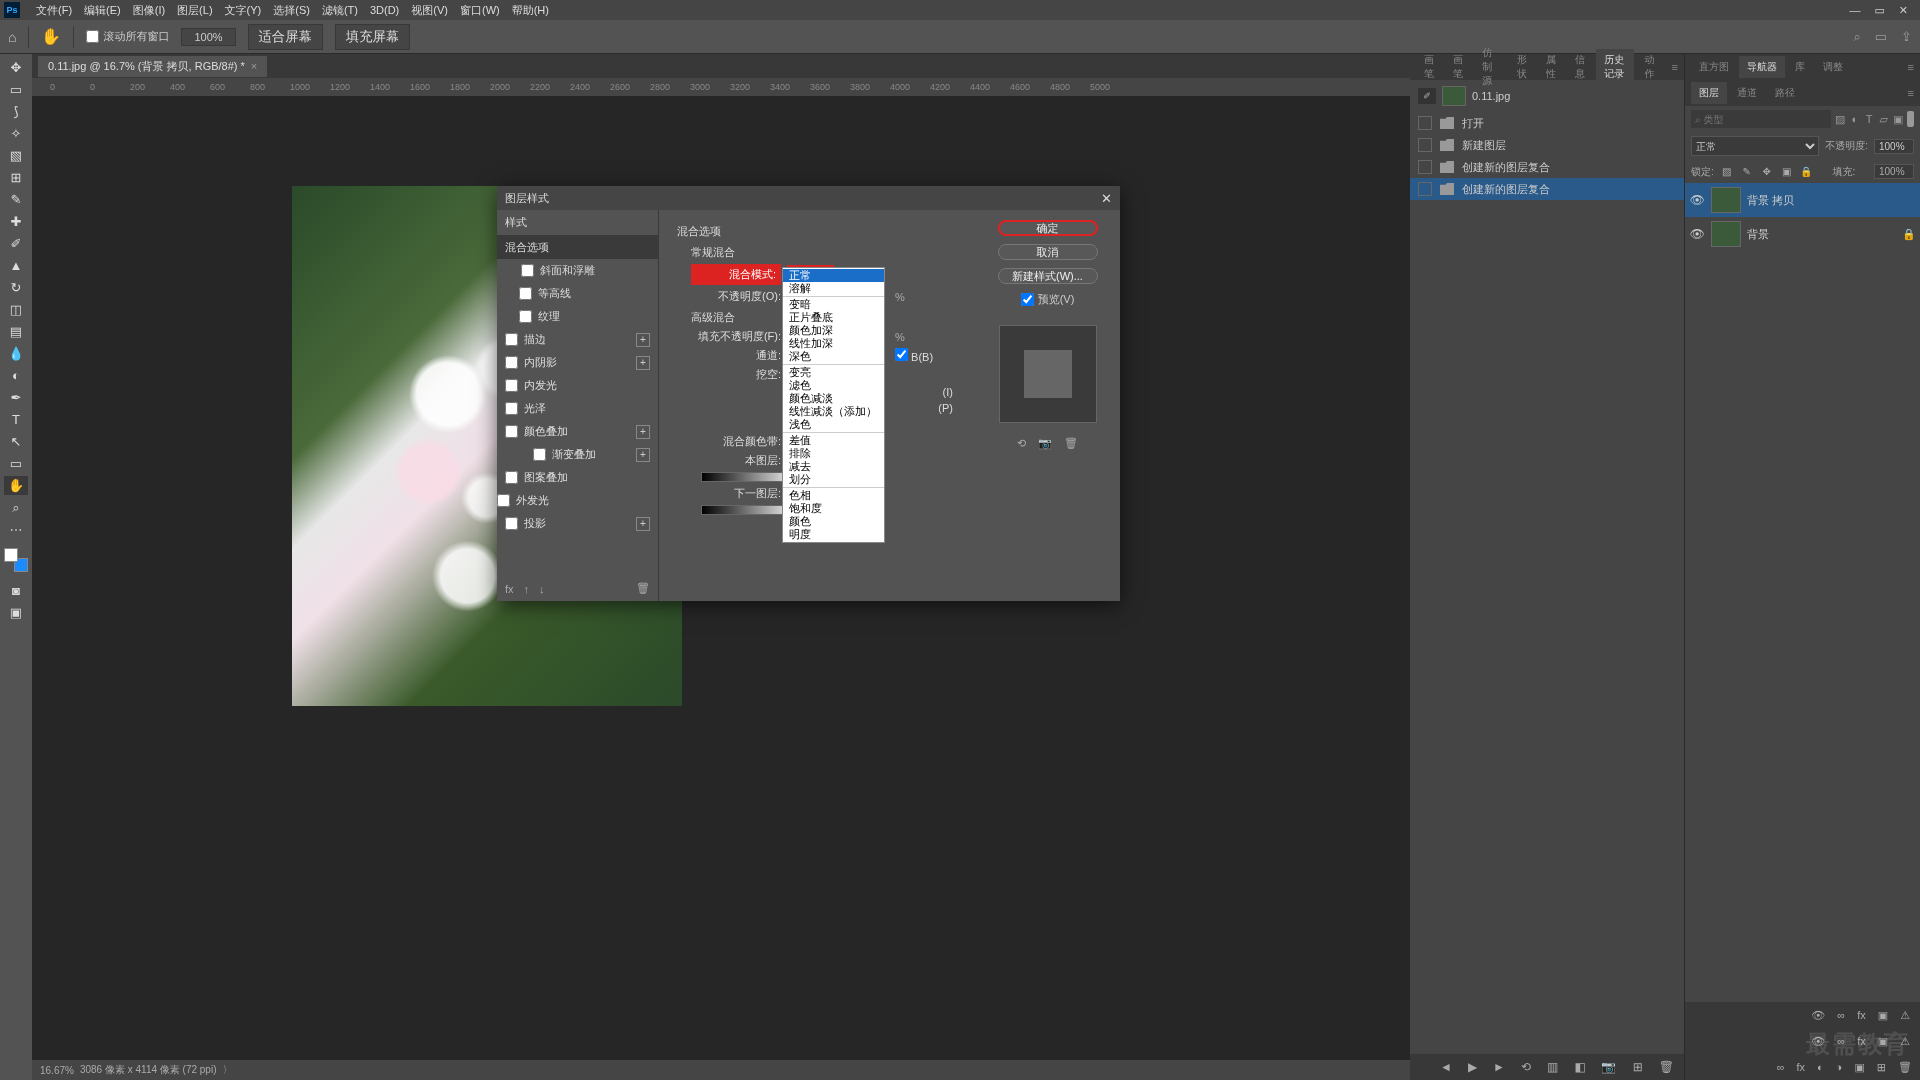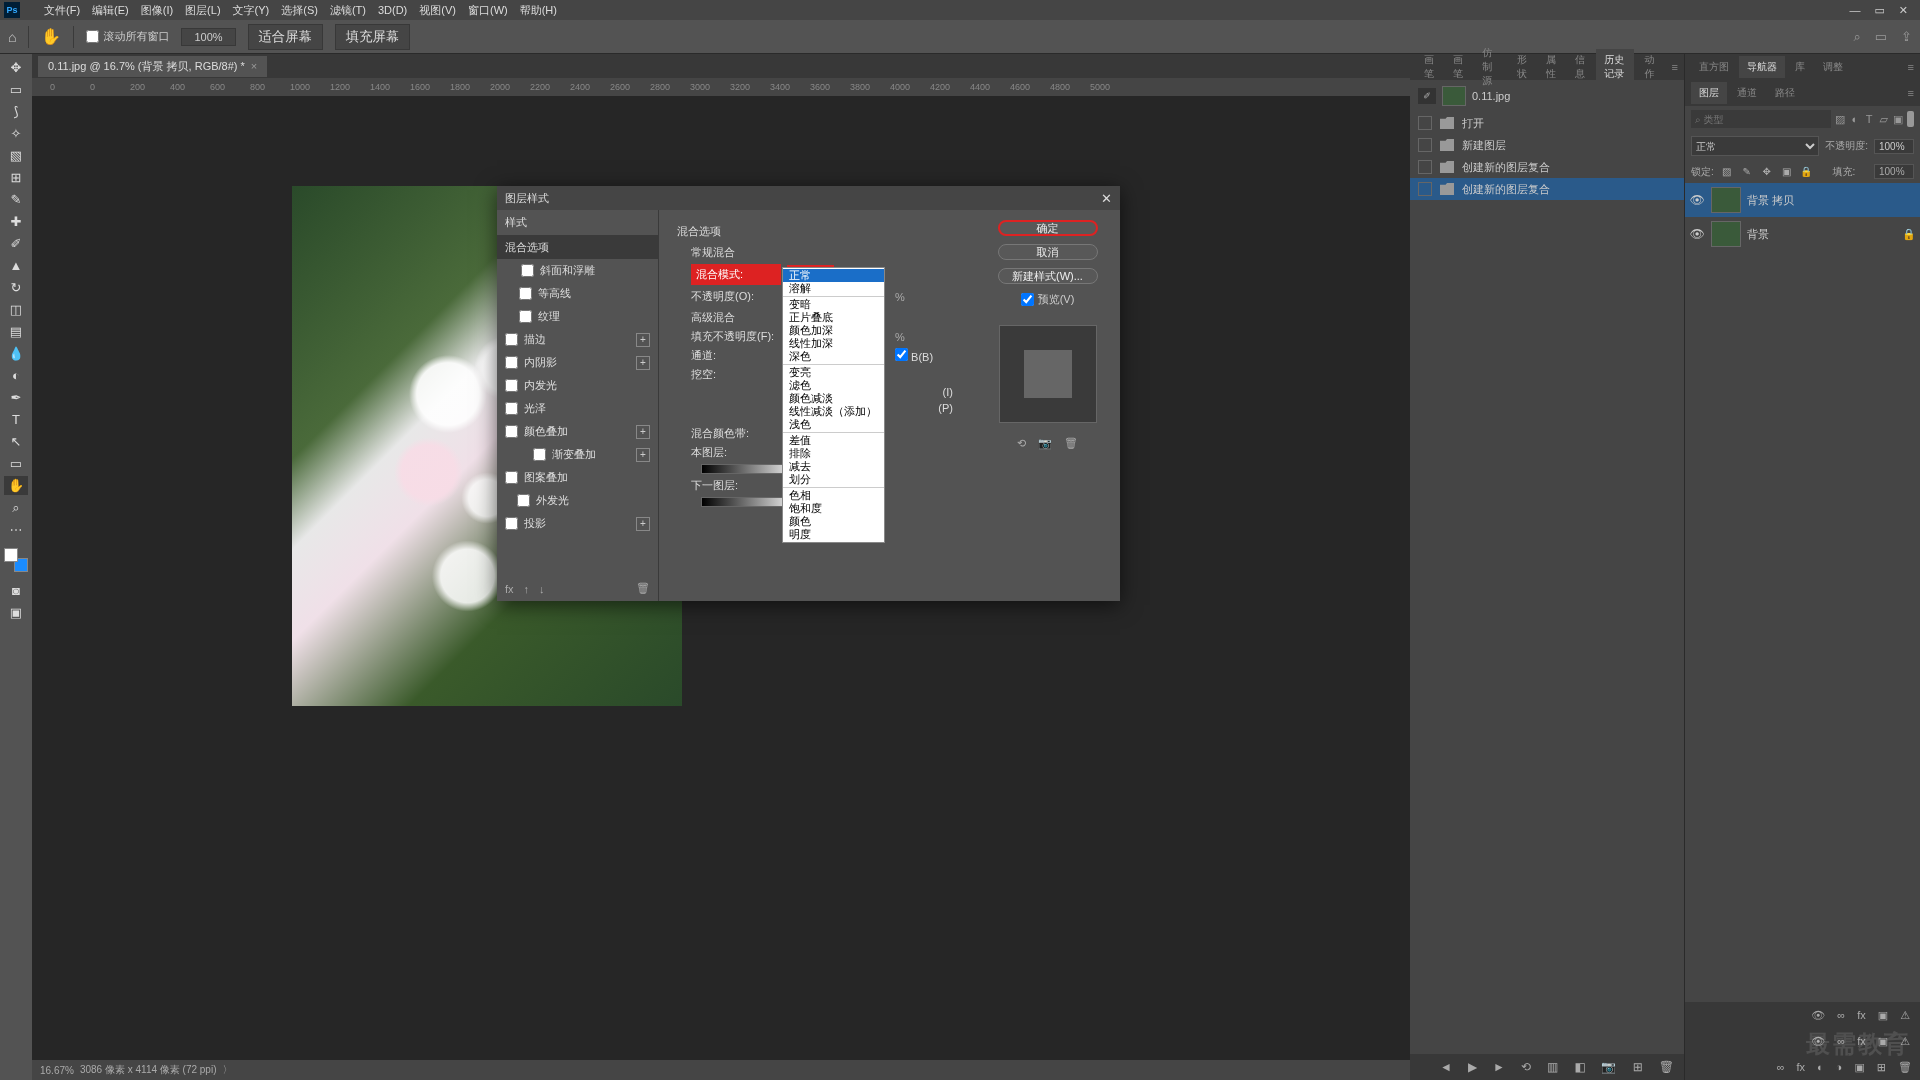--- a/index.html
+++ b/index.html
@@ -1,18 +1,18 @@
 <!DOCTYPE html>
 <html><head>
 <meta charset="utf-8">
 <style>
 *{margin:0;padding:0;box-sizing:border-box;font-family:"Microsoft YaHei",sans-serif;user-select:none}
 body{background:#323232;color:#ccc;font-size:11px;overflow:hidden;width:1920px;height:1080px;position:relative}
 .menubar{background:#454545;height:20px;display:flex;align-items:center;padding:0 4px}
-.menubar .ps-icon{width:16px;height:16px;background:#001e36;color:#31a8ff;font-size:9px;font-weight:bold;display:flex;align-items:center;justify-content:center;margin-right:18px}
+.menubar .ps-icon{width:16px;height:16px;background:#001e36;color:#31a8ff;font-size:9px;font-weight:bold;display:flex;align-items:center;justify-content:center;margin-right:10px}
 .menubar .menu-item{padding:0 6px;color:#ddd;cursor:pointer}
 .menubar .win-controls{margin-left:auto;display:flex;gap:14px;padding-right:8px;color:#ccc}
 .optionsbar{background:#535353;height:34px;display:flex;align-items:center;padding:0 8px;gap:12px;border-bottom:1px solid #2a2a2a}
 .optionsbar .home-icon{font-size:14px}
 .optionsbar .hand-icon{font-size:16px}
 .optionsbar .sep{width:1px;height:22px;background:#3a3a3a}
 .optionsbar .chk{display:flex;align-items:center;gap:4px}
 .optionsbar .chk input{accent-color:#666}
 .optionsbar .zoom-box{background:#454545;border:1px solid #383838;padding:2px 12px}
 .optionsbar .btn{background:#454545;border:1px solid #383838;padding:3px 10px;color:#ddd}
@@ -82,21 +82,21 @@
 .style-list .item{padding:4px 8px;display:flex;align-items:center;gap:6px;font-size:11px;color:#ddd}
 .style-list .item.sel{background:#3a3a3a}
 .style-list .item input{accent-color:#999}
 .style-list .item .plus{margin-left:auto;width:14px;height:14px;border:1px solid #888;display:flex;align-items:center;justify-content:center;font-size:10px;color:#ccc}
 .style-list .footer{margin-top:auto;display:flex;align-items:center;gap:10px;padding:6px 8px;color:#aaa}
 .style-list .footer .trash{margin-left:auto}
 .style-content{flex:1;padding:8px 18px;font-size:11px;color:#ddd}
 .style-content .section-title{margin:6px 0}
 .style-content .sub-title{margin-left:14px;margin-top:6px}
 .style-content .row{display:flex;align-items:center;gap:6px;margin:4px 0;margin-left:14px}
-.style-content .row .lbl{width:90px;text-align:left}
+.style-content .row .lbl{width:90px;text-align:right}
 .blend-select-wrap{border:2px solid #d22;padding:0}
 .blend-select{width:98px;height:18px;background:#3a3a3a;border:1px solid #666;color:#ddd;font-size:11px;padding:0 4px;position:relative}
 .blend-select::after{content:"⌵";position:absolute;right:4px;top:1px;color:#aaa}
 .style-content .pct{color:#aaa}
 .gradient-strip{width:100px;height:10px;background:linear-gradient(to right,#000,#fff);border:1px solid #666;position:relative}
 .gradient-strip .mark{position:absolute;right:-6px;top:-3px;width:8px;height:8px;background:#ddd}
 .dialog-right{width:145px;padding:10px;display:flex;flex-direction:column;gap:8px;align-items:center}
 .dialog-right .dbtn{width:100px;height:16px;background:#585858;border:1px solid #777;border-radius:12px;color:#eee;display:flex;align-items:center;justify-content:center;cursor:pointer}
 .dialog-right .dbtn.primary{border:2px solid #d22}
 .dialog-right .preview-chk{display:flex;align-items:center;gap:4px;font-size:11px}
@@ -414,21 +414,21 @@
           </div>
           <div class="item" style="padding-left: 8px; margin-left: 28px;">
             <input type="checkbox" style="">
             <span>渐变叠加</span>
             <span class="plus">+</span>
           </div>
           <div class="item" style="padding-left: 8px;">
             <input type="checkbox" style="">
             <span>图案叠加</span>
           </div>
-          <div class="item" style="padding-left: 20px;">
+          <div class="item" style="padding-left: 0;">
             <input type="checkbox" style="">
             <span>外发光</span>
           </div>
           <div class="item" style="padding-left: 8px;">
             <input type="checkbox" style="">
             <span>投影</span>
             <span class="plus">+</span>
           </div>
         </div>
       <div class="footer">
@@ -460,21 +460,21 @@
       </div>
       <div class="row">
         <span class="lbl">挖空:</span>
       </div>
       <div class="row" style="justify-content:flex-end;margin-right:4px">
           <span>(I)</span>
         </div>
       <div class="row" style="justify-content:flex-end;margin-right:4px">
           <span>(P)</span>
         </div>
-      <div class="row" style="margin-top:12px">
+      <div class="row" style="margin-top:20px">
         <span class="lbl">混合颜色带:</span>
       </div>
       <div class="row">
         <span class="lbl">本图层:</span>
       </div>
       <div class="row" style="margin-left:24px">
         <div class="gradient-strip">
             <div class="mark"></div>
           </div>
       </div>

